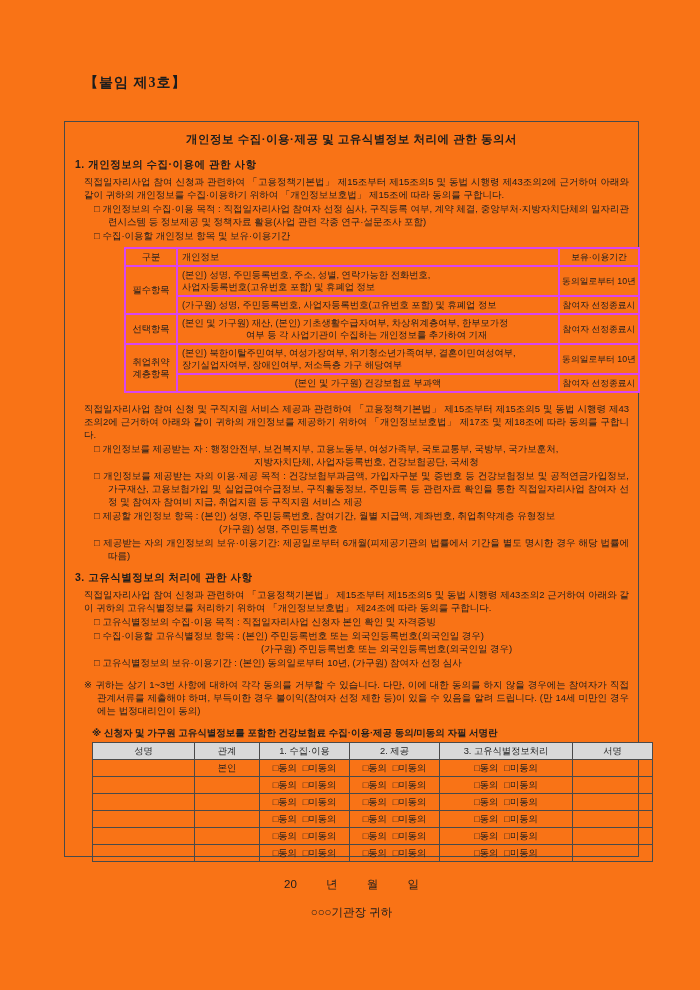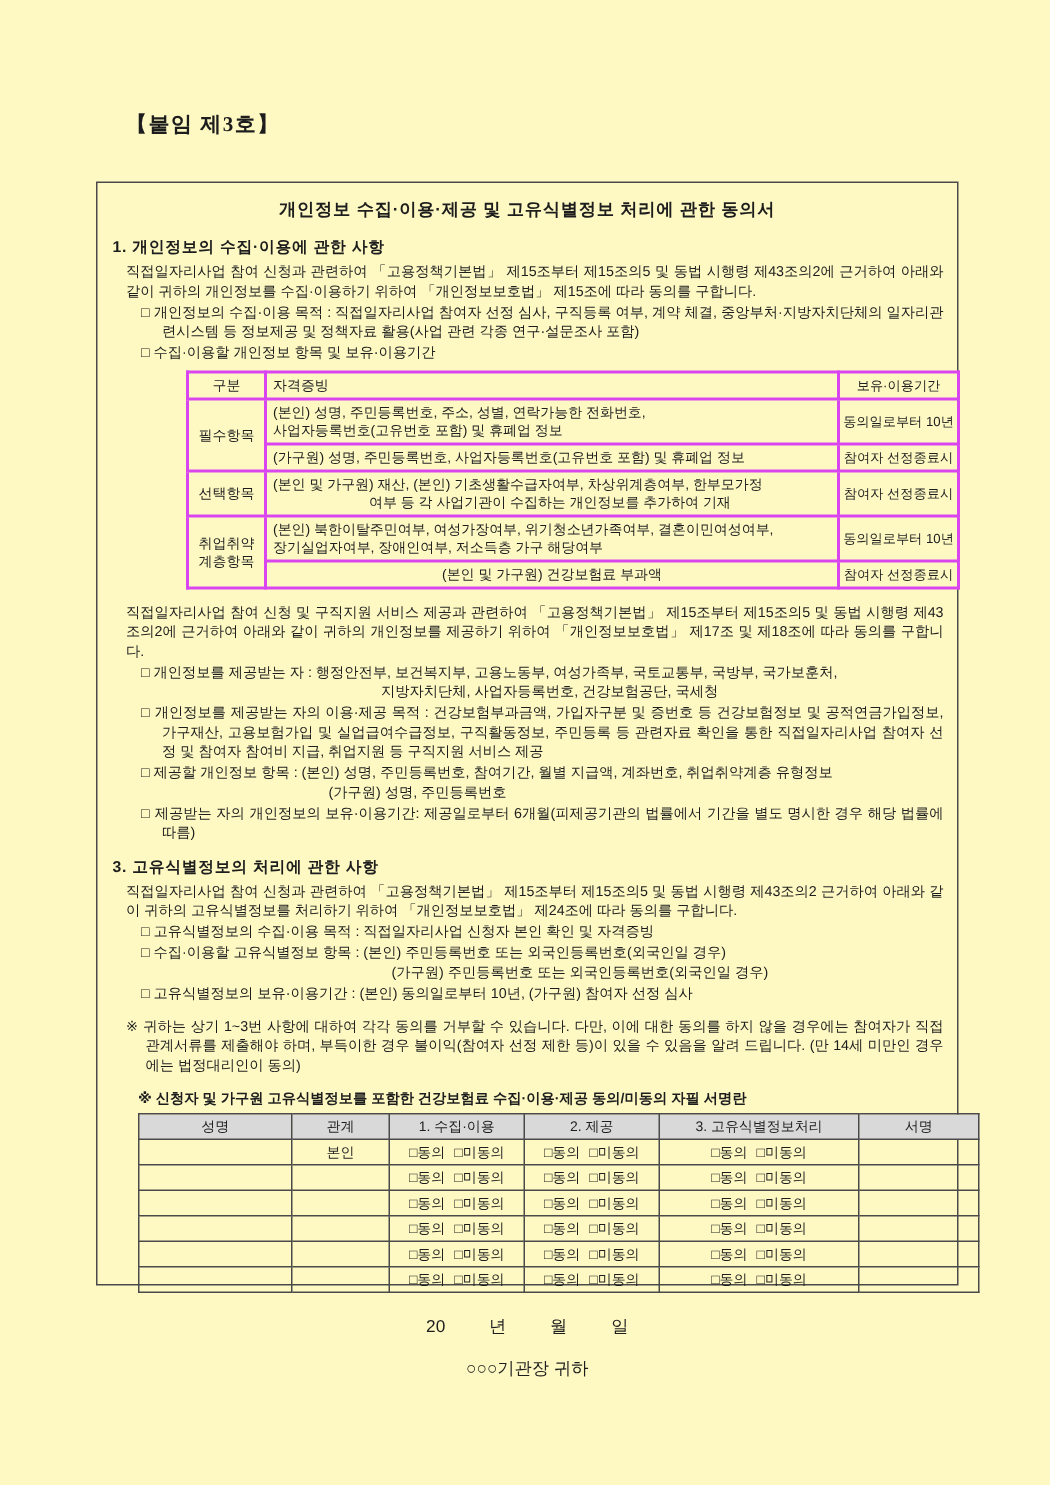--- a/index.html
+++ b/index.html
@@ -1,16 +1,16 @@
 <!DOCTYPE html>
 <html><head>
 <meta charset="utf-8">
 <style>
   html,body{margin:0;padding:0;background:#fff;}
-  .page{position:relative;width:700px;height:990px;background:#fef9c3;
+  .page{position:relative;width:700px;height:990px;background:#f97316;
         font-family:"Liberation Sans","DejaVu Sans",sans-serif;color:#1d1d1d;}
   .attachment{position:absolute;top:74px;left:84px;font-size:14px;font-weight:bold;
         font-family:"Liberation Serif","DejaVu Serif",serif;letter-spacing:1px;}
   .form-box{position:absolute;top:121px;left:64px;width:575px;height:736px;
         border:1.5px solid #4a4a4a;box-sizing:border-box;padding:7px 9px 6px 9px;}
   .title{text-align:center;font-weight:bold;font-size:11.5px;letter-spacing:.5px;margin:3px 0 11px 0;}
   .sec{margin-top:9px;}
   .sec-h{font-weight:bold;font-size:10.5px;letter-spacing:.5px;margin:0 0 3px 1px;}
   .intro{font-size:9.5px;line-height:13px;margin:0 0 1px 10px;text-align:justify;}
   .bullet{font-size:9.5px;line-height:13px;margin:1px 0 1px 20px;padding-left:14px;text-indent:-14px;text-align:justify;}
@@ -52,21 +52,21 @@
     <div class="sec">
       <div class="sec-h">1. 개인정보의 수집·이용에 관한 사항</div>
       <div class="intro">직접일자리사업 참여 신청과 관련하여 「고용정책기본법」 제15조부터 제15조의5 및 동법 시행령 제43조의2에 근거하여 아래와 같이 귀하의 개인정보를 수집·이용하기 위하여 「개인정보보호법」 제15조에 따라 동의를 구합니다.</div>
       <div class="bullet">□ 개인정보의 수집·이용 목적 : 직접일자리사업 참여자 선정 심사, 구직등록 여부, 계약 체결, 중앙부처·지방자치단체의 일자리관련시스템 등 정보제공 및 정책자료 활용(사업 관련 각종 연구·설문조사 포함)</div>
       <div class="bullet">□ 수집·이용할 개인정보 항목 및 보유·이용기간</div>
 
       <table class="t1">
         <tbody>
             <tr>
           <td class="lab">구분</td>
-          <td>자격증빙</td>
+          <td>개인정보</td>
           <td class="per">보유·이용기간</td>
         </tr>
         <tr>
           <td class="lab" rowspan="2">필수항목</td>
           <td>
             <b>(본인)</b><span> 성명, 주민등록번호, 주소, 성별, 연락가능한 전화번호,</span>
             <div class="l2">사업자등록번호(고유번호 포함) 및 휴폐업 정보</div>
           </td>
           <td class="per">동의일로부터 10년</td>
         </tr>

